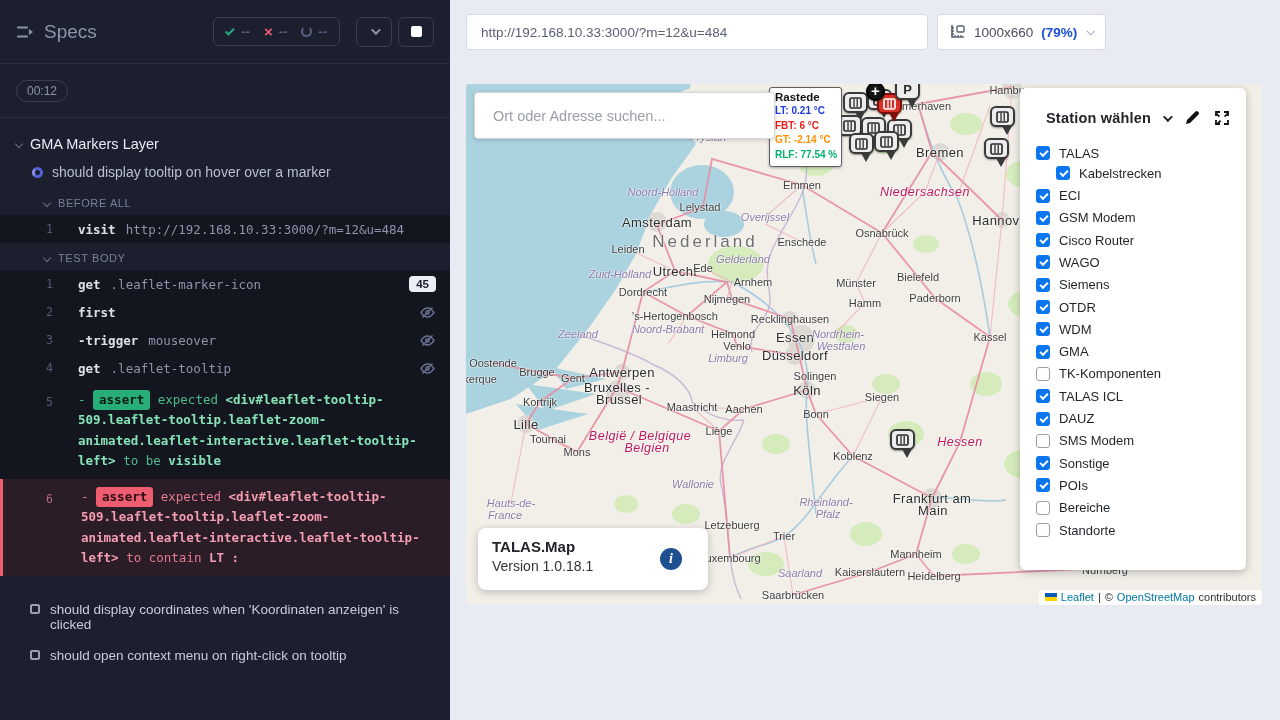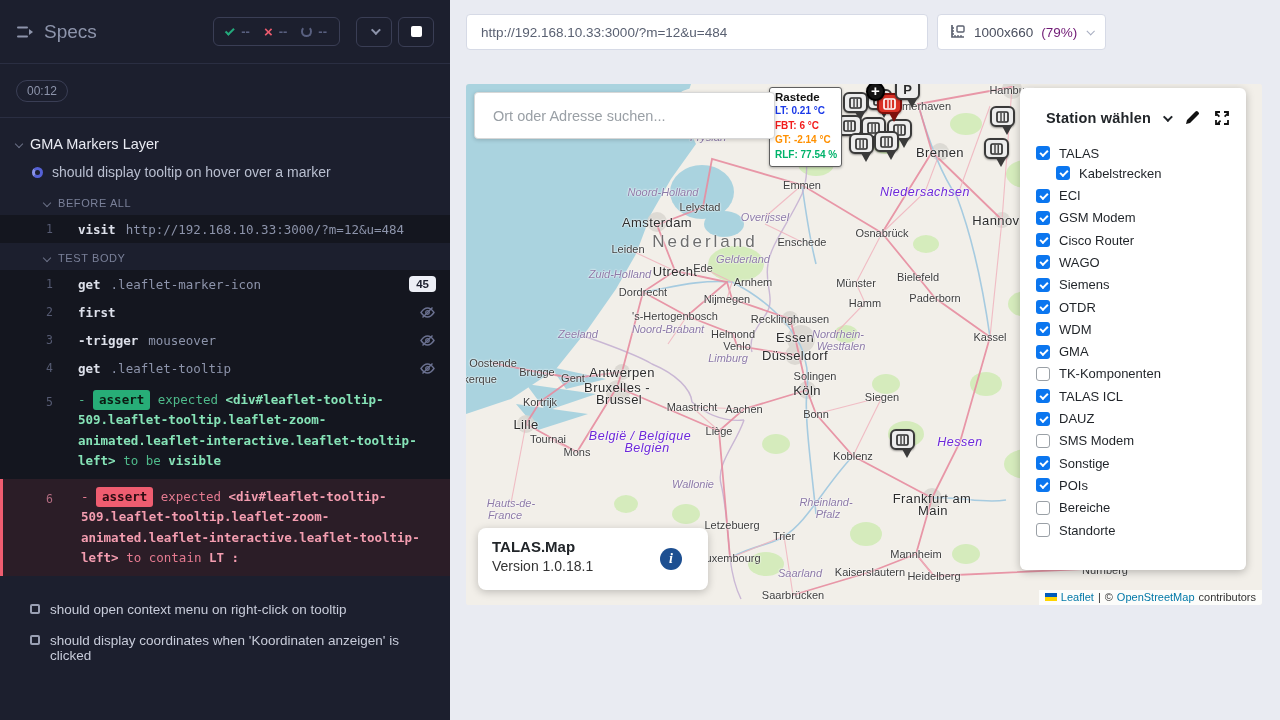--- a/index.html
+++ b/index.html
@@ -56,31 +56,31 @@
   .pending-row { display:flex; align-items:flex-start; gap:10px; padding:8px 16px 8px 30px; font-size:13.5px; color:#c8ccda; }
   .sq-icon { flex:0 0 auto; width:10px; height:10px; border:2px solid #9aa0b4; border-radius:2px; margin-top:2px; }
 
   
   .rightpane { position:absolute; left:450px; top:0; width:830px; height:720px; background:#e9ebf2; }
   .topbar { position:absolute; left:0; top:0; width:830px; height:64px; display:flex; align-items:center; padding:0 18px 0 16px; gap:9px; }
   .url-input { width:462px; height:36px; border:1px solid #d6dae6; border-radius:4px; background:#ffffff; color:#5a6172; font-size:13.5px; padding:0 14px; font-family:"Liberation Sans",sans-serif; outline:none; }
   .sel-btn { height:36px; border:1px solid #d6dae6; border-radius:4px; background:#ffffff; display:flex; align-items:center; gap:8px; padding:0 12px; font-size:13.5px; color:#4a4f5e; cursor:pointer; }
   .browser-btn { width:151px; color:#a7adc0; background:#f6f7fb; }
   .viewport-btn { width:169px; }
-  .dim-txt { color:#701a75; }
+  .dim-txt { color:#1d4ed8;font-weight:bold; }
   .chev-s { display:inline-block; width:6px; height:6px; border-right:1.6px solid #a7adc0; border-bottom:1.6px solid #a7adc0; transform:rotate(45deg) translateY(-1px); margin-left:auto; }
 
   
   .map { position:absolute; left:16px; top:84px; width:796px; height:521px; background:#f2efe9; overflow:hidden; border-radius:3px; }
   .map-tiles { position:absolute; left:0; top:0; }
   .map-labels { position:absolute; inset:0; pointer-events:none; }
   .mlabel { position:absolute; transform:translate(-50%,-50%); white-space:nowrap; color:#3d3d3d; font-size:11px; text-shadow:0 0 2px #ffffff,0 0 2px #ffffff; }
   .mlabel.big { font-size:13px; color:#2c2c2c; letter-spacing:.4px; }
   .mlabel.region { font-style:italic; color:#8d7aa8; font-size:11px; }
-  .mlabel.region-lg { font-style:italic; color:#6d28d9; font-size:12.5px; letter-spacing:.5px; }
+  .mlabel.region-lg { font-style:italic; color:#be185d; font-size:12.5px; letter-spacing:.5px; }
   .mlabel.country { font-size:17px; color:#6e6e6e; letter-spacing:3px; }
 
   
   .map-markers { position:absolute; inset:0; }
   .marker { position:absolute; width:26px; height:34px; z-index:2; cursor:pointer; }
   .pin { position:relative; width:25px; height:21px; background:#ededed; border:2px solid #3a3a3a; border-radius:6px; box-shadow:0 1px 2px rgba(0,0,0,.4); display:flex; align-items:center; justify-content:center; color:#2e2e2e; }
   .marker::after { content:""; position:absolute; left:12px; top:20px; width:0; height:0; border:5px solid transparent; border-top:9px solid #3a3a3a; }
   .glyph { font-weight:bold; font-size:12px; color:#2b2b2b; line-height:1; }
   .mk-red { z-index:4; }
   .mk-red .pin { background:#d93025; border-color:#7e100c; color:#ffffff; }
@@ -265,26 +265,26 @@
         <span class="a-sel">&lt;div#leaflet-tooltip-509.leaflet-tooltip.leaflet-zoom-animated.leaflet-interactive.leaflet-tooltip-left&gt;</span>
         <span>to contain</span>
         <span class="a-bold">LT :</span>
       </div>
     </div>
 
     <div class="pending">
 
         <div class="pending-row">
           <span class="sq-icon"></span>
-          <span>should open context menu on right-click on tooltip</span>
+          <span>should display coordinates when 'Koordinaten anzeigen' is clicked</span>
         </div>
 
         <div class="pending-row">
           <span class="sq-icon"></span>
-          <span>should display coordinates when 'Koordinaten anzeigen' is clicked</span>
+          <span>should open context menu on right-click on tooltip</span>
         </div>
       </div>
   </div>
 </aside>
 
 <main class="rightpane">
   <div class="topbar">
     <input class="url-input" readonly="" value="http://192.168.10.33:3000/?m=12&amp;u=484" style="">
     <div class="sel-btn viewport-btn">
       <span>

